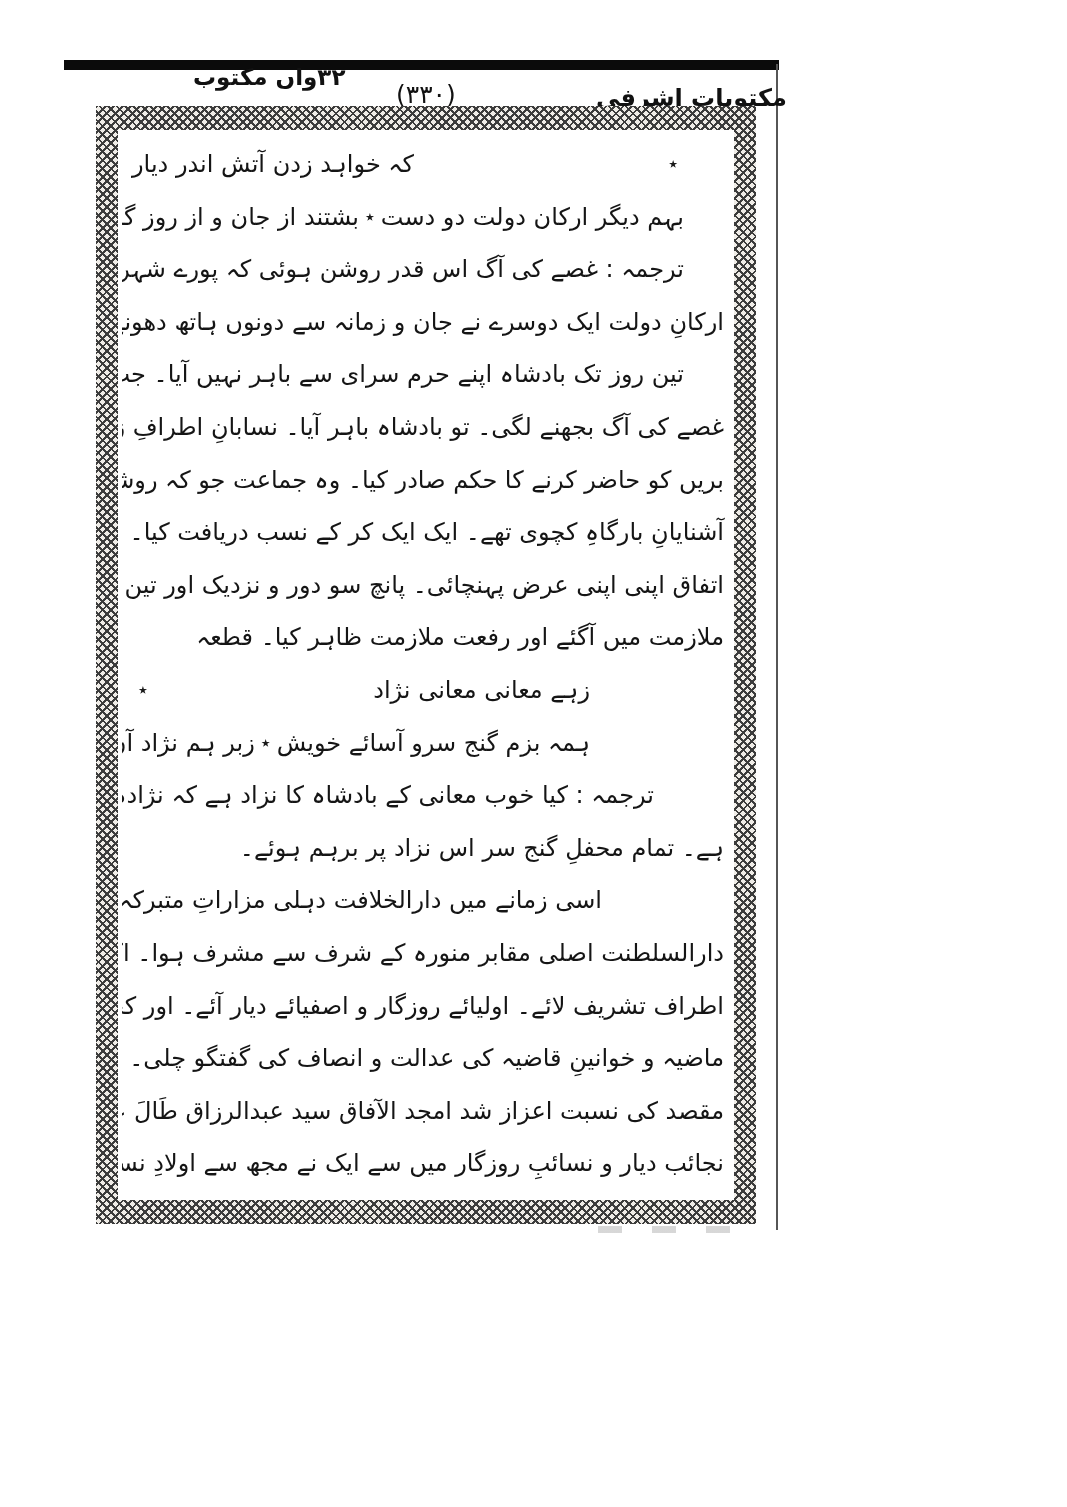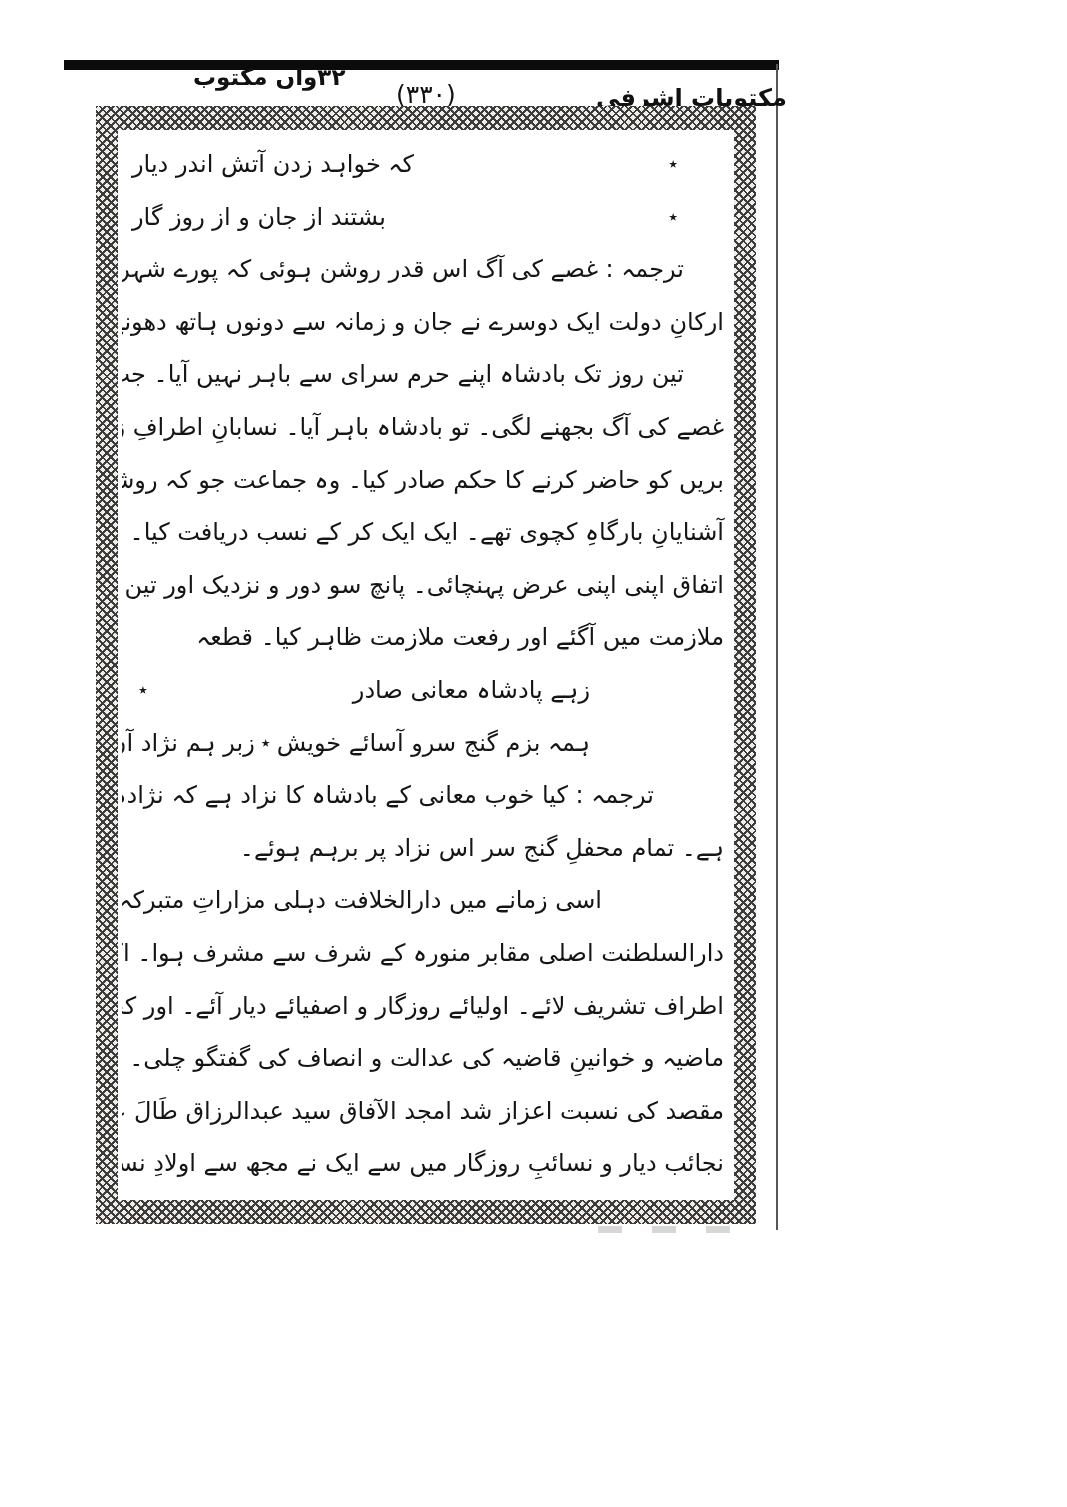--- a/index.html
+++ b/index.html
@@ -56,33 +56,34 @@
   <div class="header-item hdr-title">مکتوباتِ اشرفی</div>
 
   <div class="frame">
     <div class="frame-inner">
       <div class="text-block" id="lines">
           <div class="line l-couplet l-couplet-a">
             <span class="sep">٭</span>
             <span>کہ خواہد زدن آتش اندر دیار</span>
           </div>
           <div class="line l-couplet l-couplet-a">
+            <span>بہم دیگر ارکان دولت دو دست</span>
             <span class="sep">٭</span>
             <span>بشتند از جان و از روز گار</span>
           </div>
           <div class="line l-ind-sm">ترجمہ : غصے کی آگ اس قدر روشن ہوئی کہ پورے شہر میں پھیل گئی۔</div>
           <div class="line l-end">ارکانِ دولت ایک دوسرے نے جان و زمانہ سے دونوں ہاتھ دھونے لگے۔</div>
           <div class="line l-ind-sm">تین روز تک بادشاہ اپنے حرم سرای سے باہر نہیں آیا۔ جب آہستہ آہستہ</div>
           <div class="line l-full">غصے کی آگ بجھنے لگی۔ تو بادشاہ باہر آیا۔ نسابانِ اطرافِ زمیں و نژاد گویانِ اکنافِ</div>
           <div class="line l-full">بریں کو حاضر کرنے کا حکم صادر کیا۔ وہ جماعت جو کہ روشناسانِ درگاہ گنج سری د</div>
           <div class="line l-full">آشنایانِ بارگاہِ کچوی تھے۔ ایک ایک کر کے نسب دریافت کیا۔ ہر ایک نے بیک</div>
           <div class="line l-full">اتفاق اپنی اپنی عرض پہنچائی۔ پانچ سو دور و نزدیک اور تین سو حضور بحجور سے انکی</div>
           <div class="line l-end-md">ملازمت میں آگئے اور رفعت ملازمت ظاہر کیا۔ قطعہ</div>
           <div class="line l-couplet l-couplet-b">
-            <span>زہے پادشاہ معانی صادر</span>
+            <span>زہے معانی معانی نژاد</span>
             <span class="sep">٭</span>
           </div>
           <div class="line l-couplet l-couplet-b">
             <span>ہمہ بزم گنج سرو آسائے خویش</span>
             <span class="sep">٭</span>
             <span>زبر ہم نژاد آں نبر داختہ</span>
           </div>
           <div class="line l-ind-md">ترجمہ : کیا خوب معانی کے بادشاہ کا نزاد ہے کہ نژادہ سے خالی نہیں</div>
           <div class="line l-end-lg">ہے۔ تمام محفلِ گنج سر اس نزاد پر برہم ہوئے۔</div>
           <div class="line l-ind-lg">اسی زمانے میں دارالخلافت دہلی مزاراتِ متبرکہ کی زیارت و</div>

